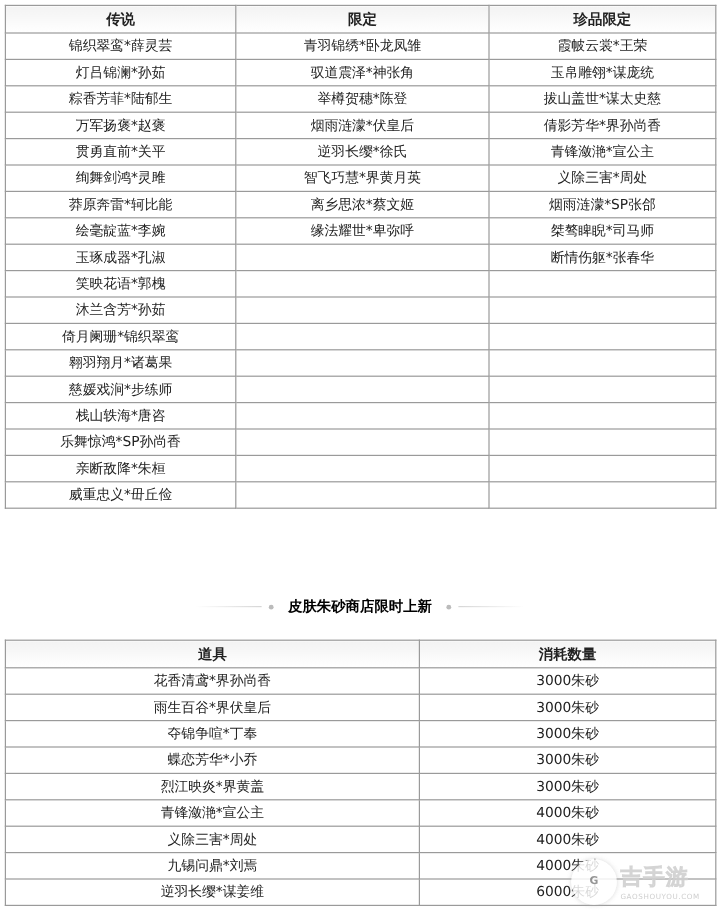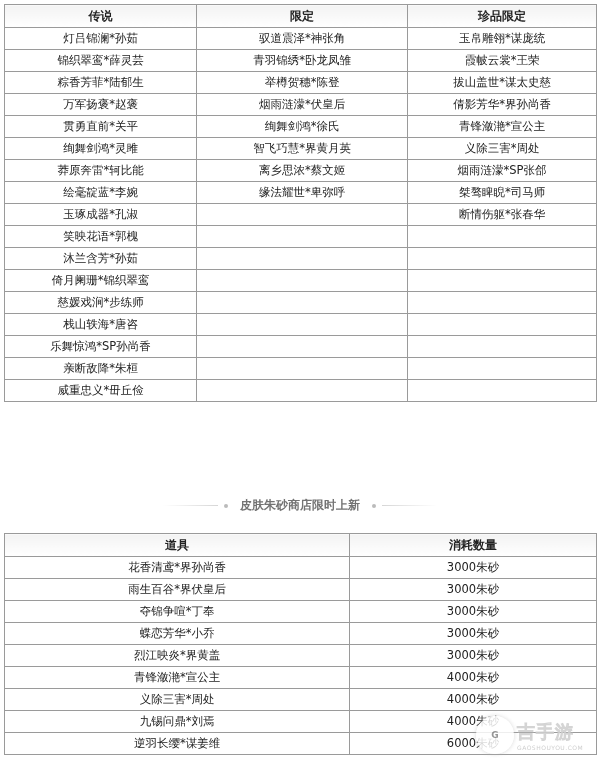--- a/index.html
+++ b/index.html
@@ -32,21 +32,21 @@
   #skins th { height: 22px; }
   #skins td { height: 21px; }
   #shop { top: 533px; }
   #shop th { height: 22px; }
   #shop td { height: 21px; }
 
   .section-title {
     position: absolute;
     top: 497px; left: 0; width: 600px;
     text-align: center;
-    font-size: 12px; font-weight: bold; color: #737373;
+    font-size: 12px; font-weight: bold; color: #000000;
   }
   .section-title .line {
     display: inline-block; vertical-align: middle;
     width: 55px; height: 1px; background: linear-gradient(90deg, #ffffff, #d6d6d6);
     margin: 0 6px;
   }
   .section-title .line.r { background: linear-gradient(90deg, #d6d6d6, #ffffff); }
   .section-title .dot {
     display: inline-block; vertical-align: middle;
     width: 4px; height: 4px; border-radius: 50%; background: #bbbbbb;
@@ -89,42 +89,42 @@
   </colgroup>
   <thead>
     <tr>
       <th>传说</th>
       <th>限定</th>
       <th>珍品限定</th>
     </tr>
   </thead>
   <tbody id="skins-body">
       <tr>
+        <td>锦织翠鸾*薛灵芸</td>
+        <td>青羽锦绣*卧龙凤雏</td>
+        <td>霞帔云裳*王荣</td>
+      </tr>
+      <tr>
         <td>灯吕锦澜*孙茹</td>
         <td>驭道震泽*神张角</td>
         <td>玉帛雕翎*谋庞统</td>
       </tr>
       <tr>
-        <td>锦织翠鸾*薛灵芸</td>
-        <td>青羽锦绣*卧龙凤雏</td>
-        <td>霞帔云裳*王荣</td>
-      </tr>
-      <tr>
         <td>粽香芳菲*陆郁生</td>
         <td>举樽贺穗*陈登</td>
         <td>拔山盖世*谋太史慈</td>
       </tr>
       <tr>
         <td>万军扬褒*赵褒</td>
         <td>烟雨涟濛*伏皇后</td>
         <td>倩影芳华*界孙尚香</td>
       </tr>
       <tr>
         <td>贯勇直前*关平</td>
-        <td>绚舞剑鸿*徐氏</td>
+        <td>逆羽长缨*徐氏</td>
         <td>青锋潋滟*宣公主</td>
       </tr>
       <tr>
         <td>绚舞剑鸿*灵雎</td>
         <td>智飞巧慧*界黄月英</td>
         <td>义除三害*周处</td>
       </tr>
       <tr>
         <td>莽原奔雷*轲比能</td>
         <td>离乡思浓*蔡文姬</td>
@@ -145,20 +145,25 @@
         <td></td>
         <td></td>
       </tr>
       <tr>
         <td>沐兰含芳*孙茹</td>
         <td></td>
         <td></td>
       </tr>
       <tr>
         <td>倚月阑珊*锦织翠鸾</td>
+        <td></td>
+        <td></td>
+      </tr>
+      <tr>
+        <td>翱羽翔月*诸葛果</td>
         <td></td>
         <td></td>
       </tr>
       <tr>
         <td>慈媛戏涧*步练师</td>
         <td></td>
         <td></td>
       </tr>
       <tr>
         <td>栈山轶海*唐咨</td>

